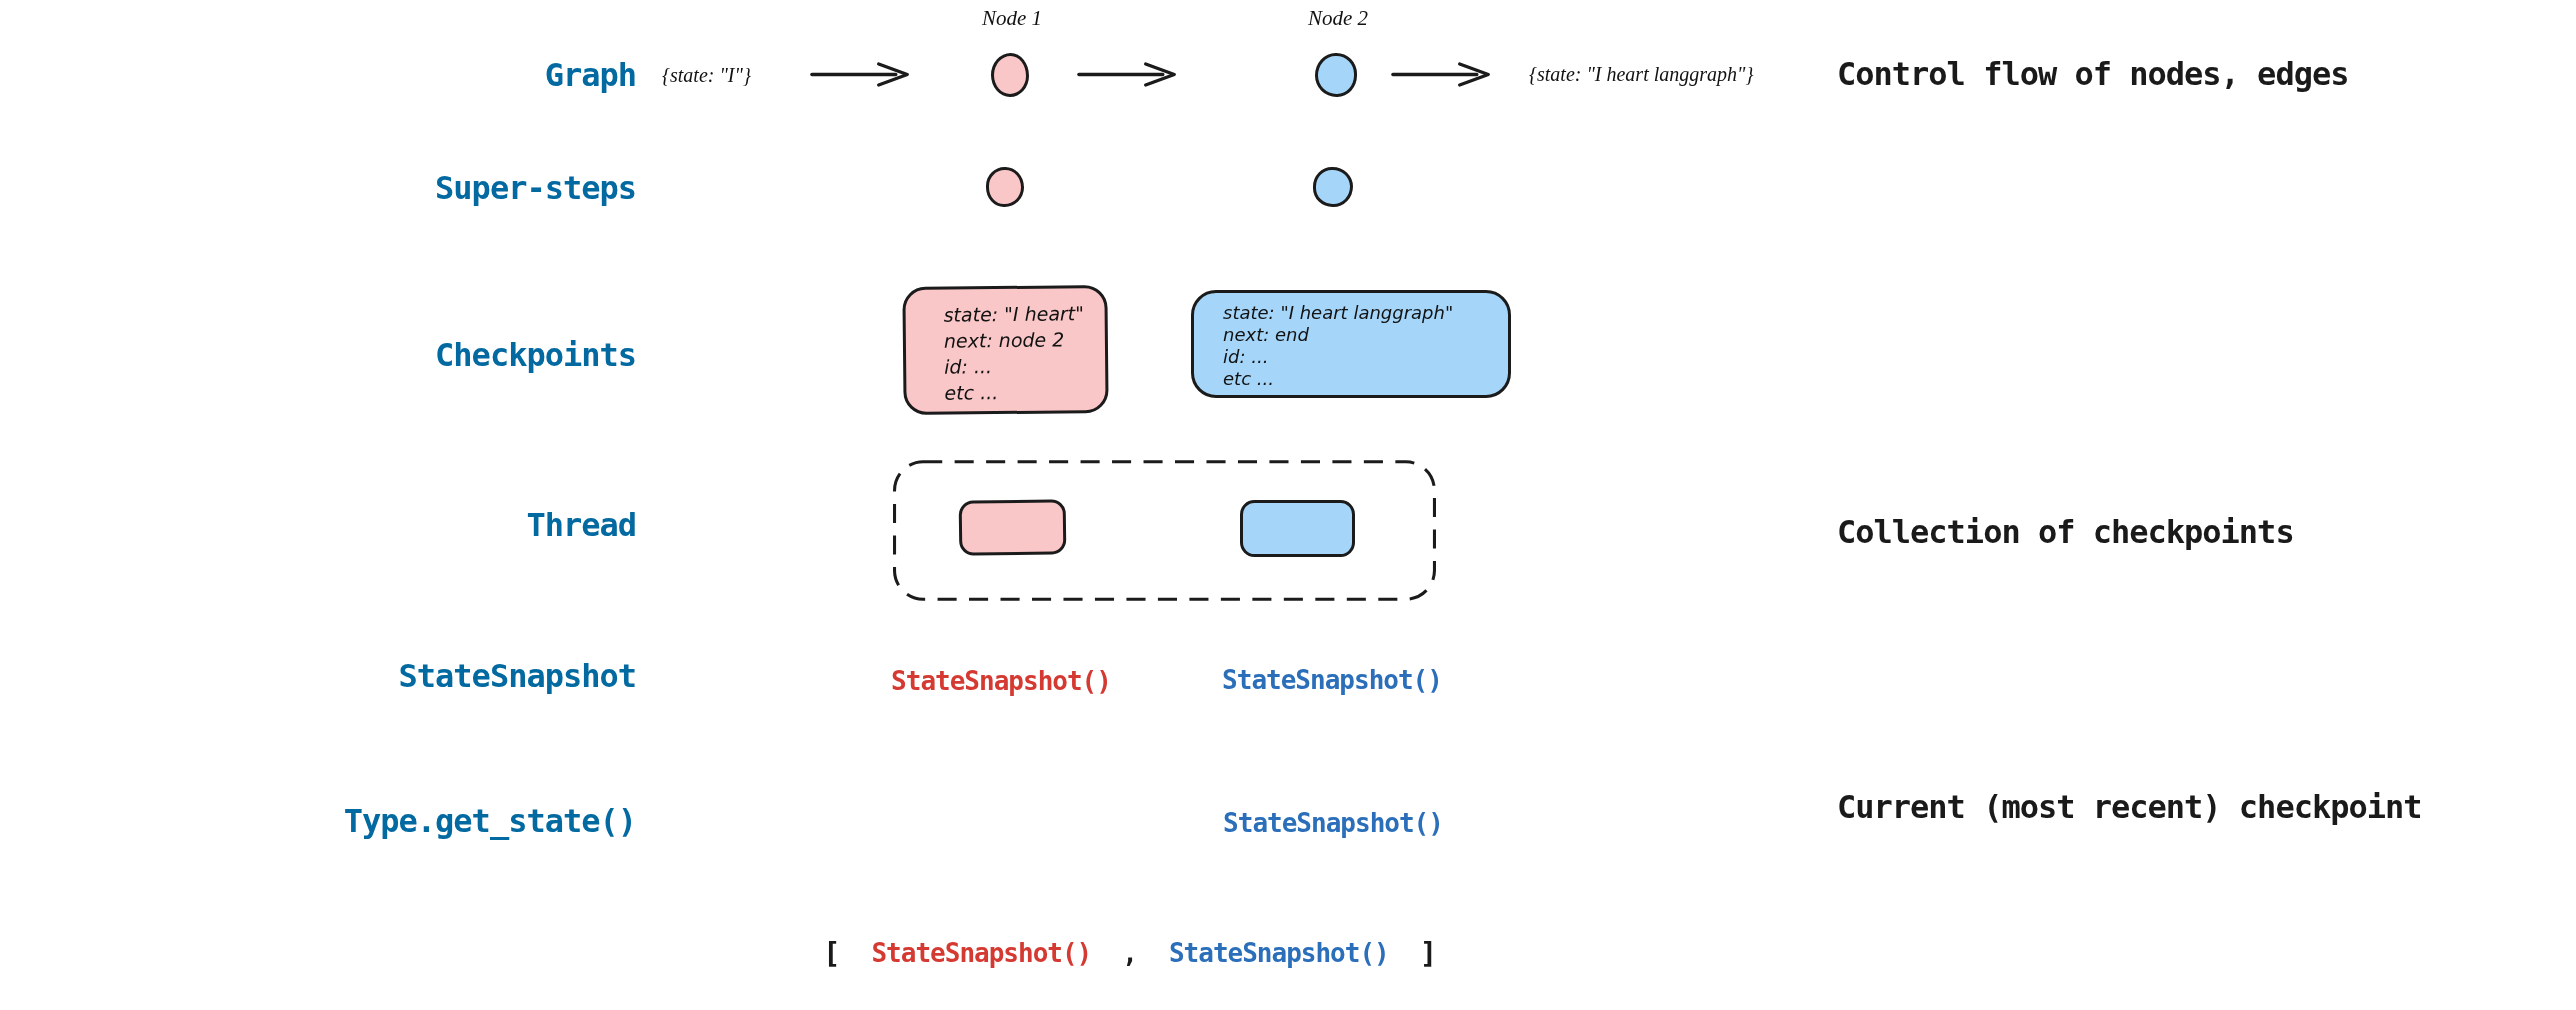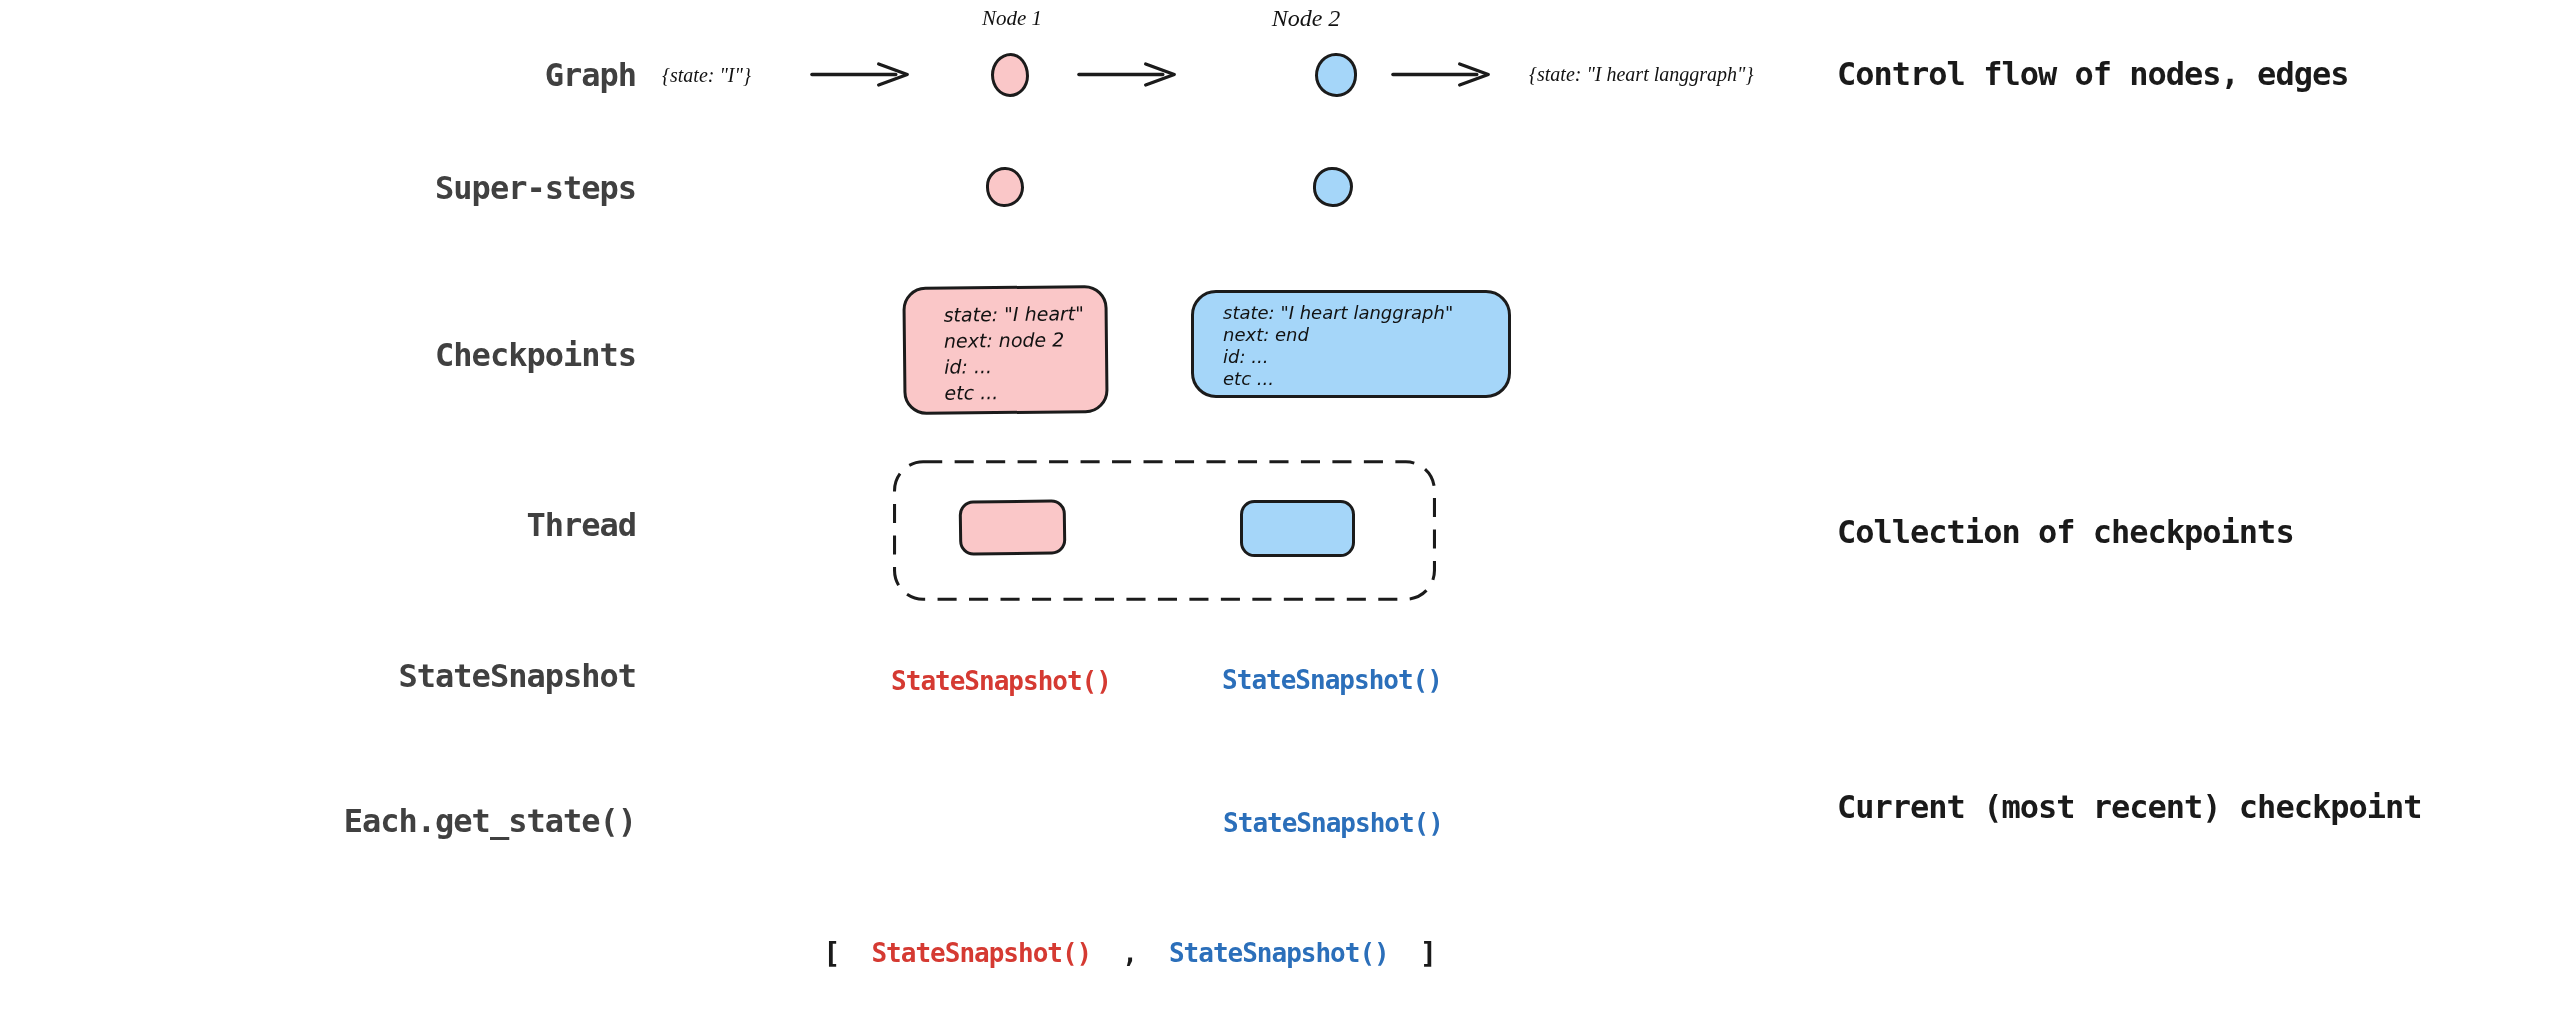--- a/index.html
+++ b/index.html
@@ -3,21 +3,21 @@
 <meta charset="utf-8">
 <style>
   * { margin:0; padding:0; box-sizing:border-box; }
   body { background:#ffffff; }
   .canvas {
     position:relative; width:2576px; height:1010px; background:#ffffff;
     font-family:"DejaVu Sans Mono", monospace; overflow:hidden;
   }
   .lbl {
     position:absolute; right:1940px; transform:translateY(-50%);
-    font:700 32px "DejaVu Sans Mono", monospace; color:#404040;
+    font:700 32px "DejaVu Sans Mono", monospace; color:#0369a1;
     white-space:nowrap; text-align:right; letter-spacing:-1px;
   }
   .desc {
     position:absolute; left:1837px; transform:translateY(-50%);
     font:700 32px/40px "DejaVu Sans Mono", monospace; color:#1a1a1a;
     white-space:pre-line; letter-spacing:-1px;
   }
   .hand {
     position:absolute; font-family:Liberation Serif, serif; font-style:italic;
     color:#121212; white-space:nowrap;
@@ -49,28 +49,28 @@
 </head>
 <body>
 
 <div class="canvas">
 
   <div class="lbl" style="top:75px">Graph</div>
   <div class="lbl" style="top:188px">Super-steps</div>
   <div class="lbl" style="top:355px">Checkpoints</div>
   <div class="lbl" style="top:525px">Thread</div>
   <div class="lbl" style="top:676px">StateSnapshot</div>
-  <div class="lbl" style="top:821px">Each.get_state()</div>
+  <div class="lbl" style="top:821px">Type.get_state()</div>
 
   <div class="desc" style="top:74px">Control flow of nodes, edges</div>
   <div class="desc" style="top:532px">Collection of checkpoints</div>
   <div class="desc" style="top:807px">Current (most recent) checkpoint</div>
 
   <div class="hand" style="left:1012px; top:18px; transform:translate(-50%,-50%); font-size:21px;">Node 1</div>
-  <div class="hand" style="left:1306px; top:18px; transform:translate(-50%,-50%); font-size:24px;">Node 2</div>
+  <div class="hand" style="left:1338px; top:18px; transform:translate(-50%,-50%); font-size:21px;">Node 2</div>
 
   <div class="hand" style="left:662px; top:75px; transform:translateY(-50%); font-size:20px;">{state: "I"}</div>
 
   <svg class="arrow" style="left:810px; top:60px;" width="103" height="29" viewBox="0 0 108 30">
     <path d="M2 15 H90" stroke="#1b1b1b" stroke-width="3.5" stroke-linecap="round" fill="none"></path>
     <path d="M72 4 L102 15 L72 26" stroke="#1b1b1b" stroke-width="3.5" stroke-linecap="round" stroke-linejoin="round" fill="none"></path>
   </svg>
 
   <div class="node pink" style="left:991px; top:53px; width:38px; height:44px; border-radius:52% 48% 50% 50% / 50% 52% 48% 50%;"></div>
 

